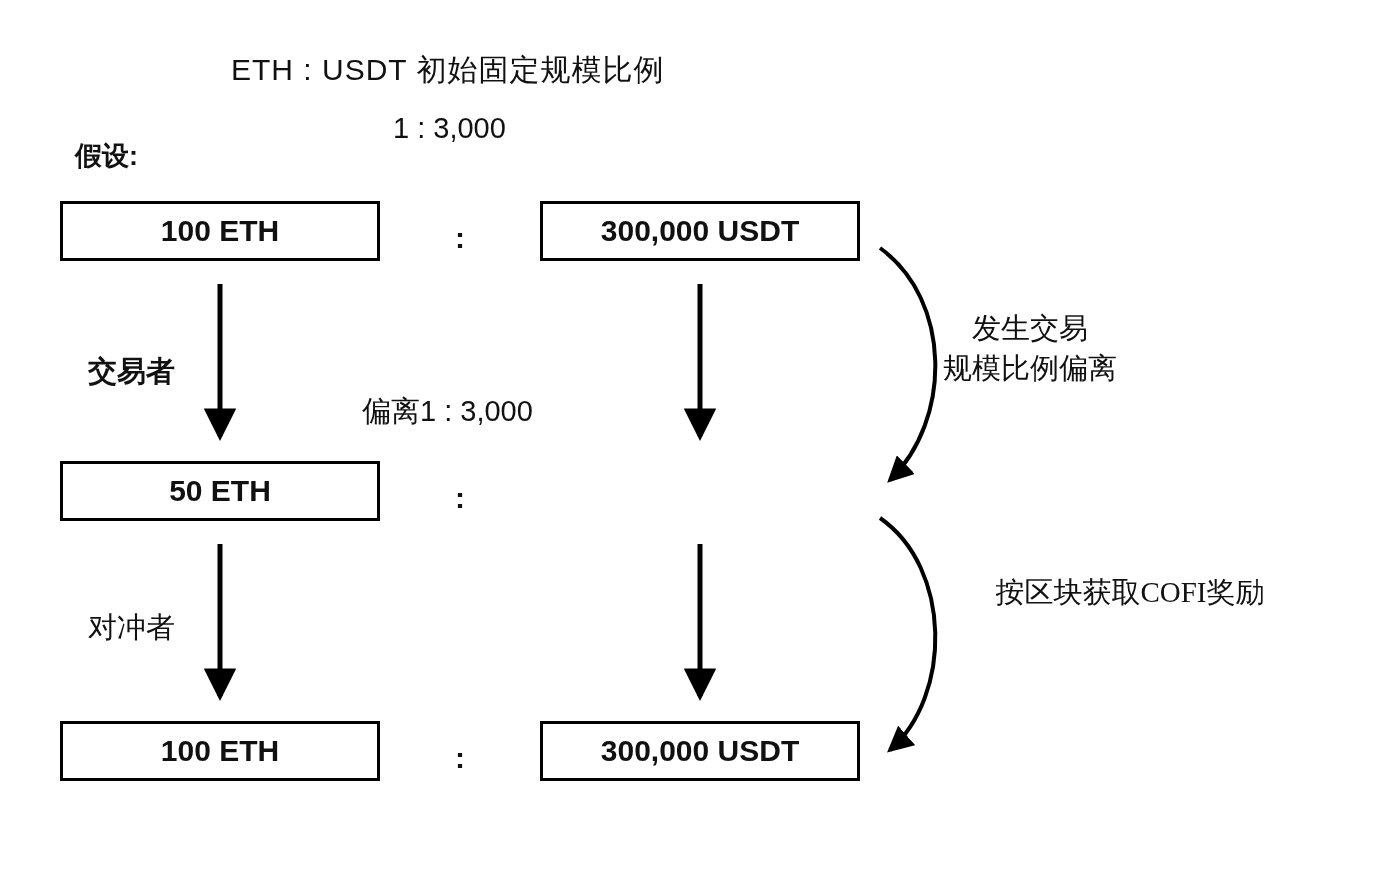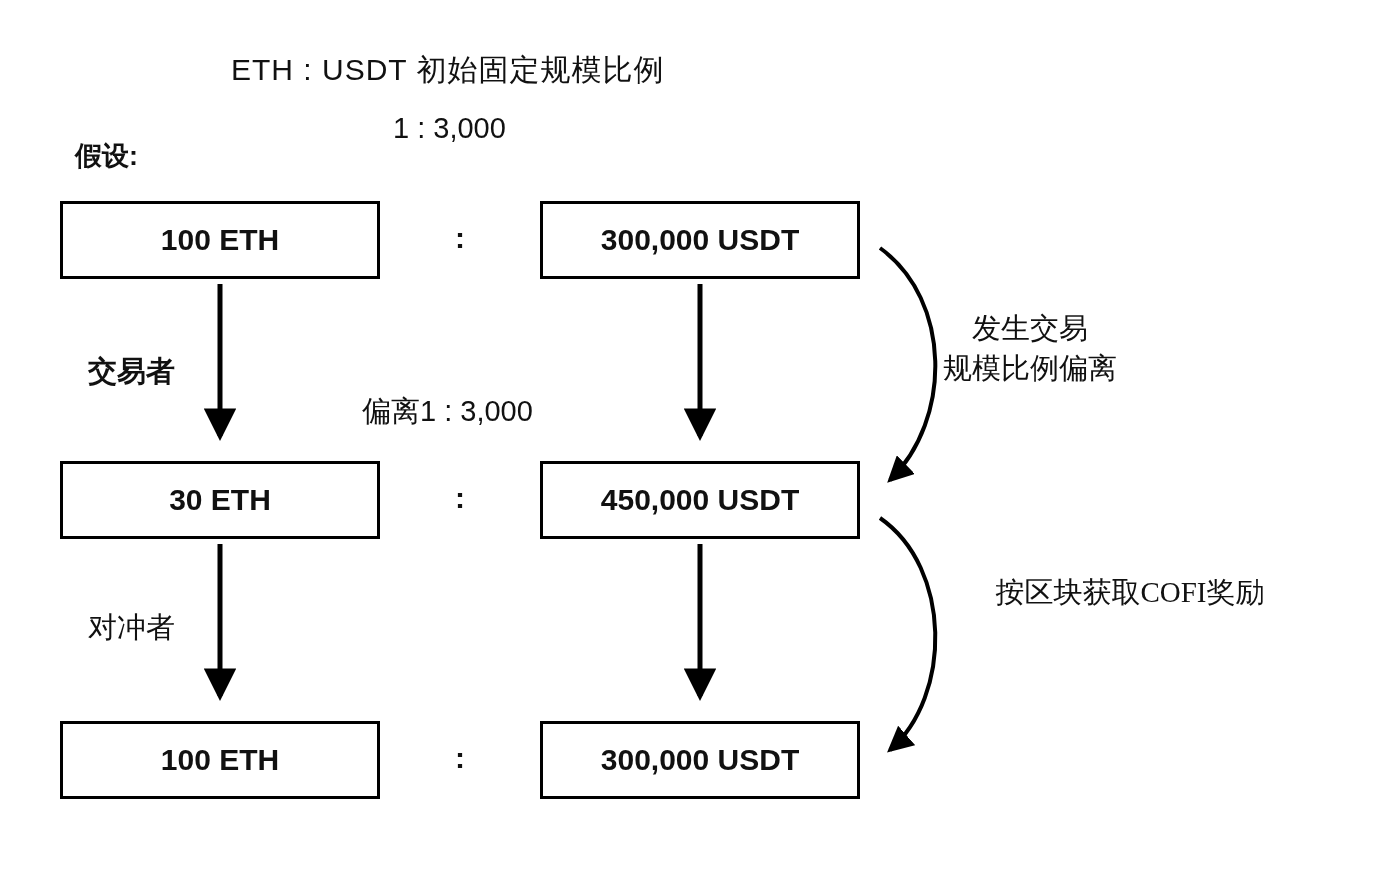--- a/index.html
+++ b/index.html
@@ -28,21 +28,21 @@
     font-size: 29px;
     white-space: nowrap;
   }
   .assumption {
     left: 75px; top: 138px;
     font-size: 27px;
     font-weight: bold;
     white-space: nowrap;
   }
   .box {
-    width: 320px; height: 78px;
+    width: 320px; height: 60px;
     border: 3px solid #000000;
     background: #ffffff;
     display: flex;
     align-items: center;
     justify-content: center;
     font-size: 30px;
     font-weight: bold;
     box-sizing: border-box;
     white-space: nowrap;
   }
@@ -112,23 +112,22 @@
   <div class="abs colon row-1">:</div>
   <div class="abs box box-right row-1">300,000 USDT</div>
 
   <div class="abs side-label label-trader">交易者</div>
   <div class="abs side-label label-deviation">偏离1 : 3,000</div>
   <div class="abs note note-trade">
     <div>发生交易</div>
     <div>规模比例偏离</div>
   </div>
 
-  <div class="abs box box-left row-2">30 ETH</div>
+  <div class="abs box box-left row-2">50 ETH</div>
   <div class="abs colon row-2">:</div>
-  <div class="abs box box-right row-2">450,000 USDT</div>
 
   <div class="abs side-label label-hedger">对冲者</div>
   <div class="abs note note-hedge">
     <div>按区块获取COFI奖励</div>
   </div>
 
   <div class="abs box box-left row-3">100 ETH</div>
   <div class="abs colon row-3">:</div>
   <div class="abs box box-right row-3">300,000 USDT</div>
 

